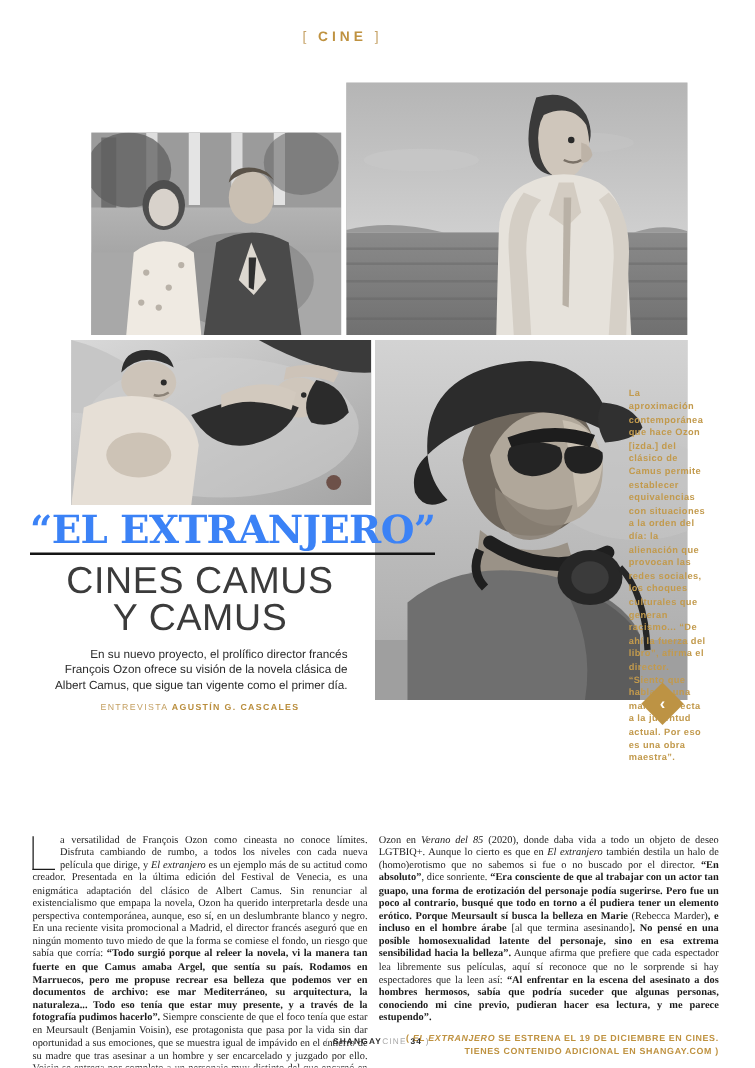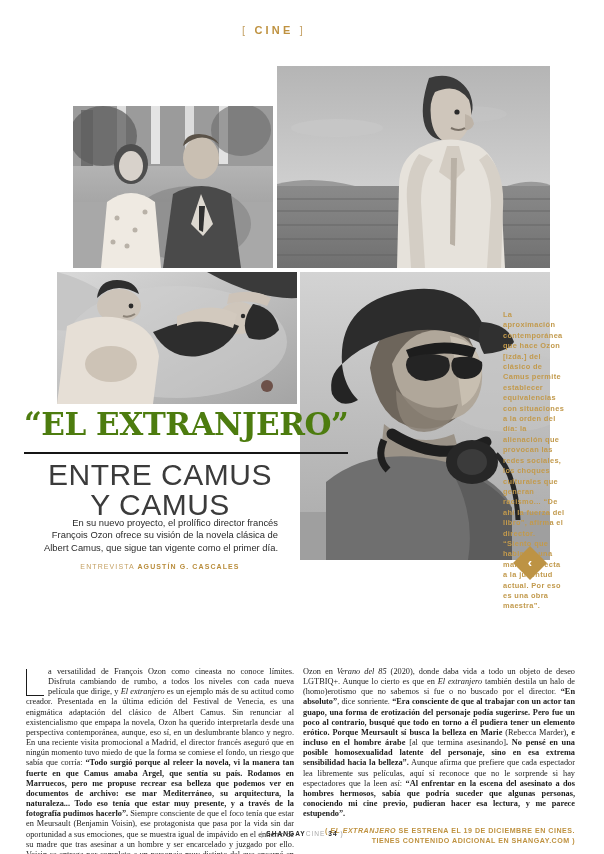--- a/index.html
+++ b/index.html
@@ -49,25 +49,25 @@
   }
 
   
   .headline{position:absolute;left:24px;top:408px;width:272px;text-align:center;}
   .hl-main{
     font-family:"DejaVu Serif", serif;
     font-weight:700;
     font-size:31px;
     line-height:33px;
     letter-spacing:-0.5px;
-    color:#4d7c0f;
+    color:#3b82f6;
     white-space:nowrap;
     border-bottom:2px solid #151515;
     display:inline-block;
-    padding-bottom:11px;
+    padding-bottom:1px;
   }
   .hl-sub{
     font-size:30px;line-height:30px;
     letter-spacing:0.5px;
     font-weight:300;
     color:#3b3b3b;
     margin-top:6px;
   }
   .hl-sub .l2{display:block;}
 
@@ -289,21 +289,21 @@
   </div>
 
   <div class="sidecaption">La aproximación contemporánea que hace Ozon [izda.] del clásico de Camus permite establecer equivalencias con situaciones a la orden del día: la alienación que provocan las redes sociales, los choques culturales que generan racismo... “De ahí la fuerza del libro”, afirma el director. “Siento que habla de una manera directa a la juventud actual. Por eso es una obra maestra”.</div>
   <div class="diamond">
     <span>‹</span>
   </div>
 
   <div class="headline">
     <div class="hl-main">“EL EXTRANJERO”</div>
     <div class="hl-sub">
-      <span class="l1">ENTRE CAMUS</span>
+      <span class="l1">CINES CAMUS</span>
       <span class="l2">Y CAMUS</span>
     </div>
   </div>
 
   <div class="standfirst">En su nuevo proyecto, el prolífico director francés François Ozon ofrece su visión de la novela clásica de Albert Camus, que sigue tan vigente como el primer día.</div>
 
   <div class="byline">
     <span>ENTREVISTA</span>
     <b>AGUSTÍN G. CASCALES</b>
   </div>

